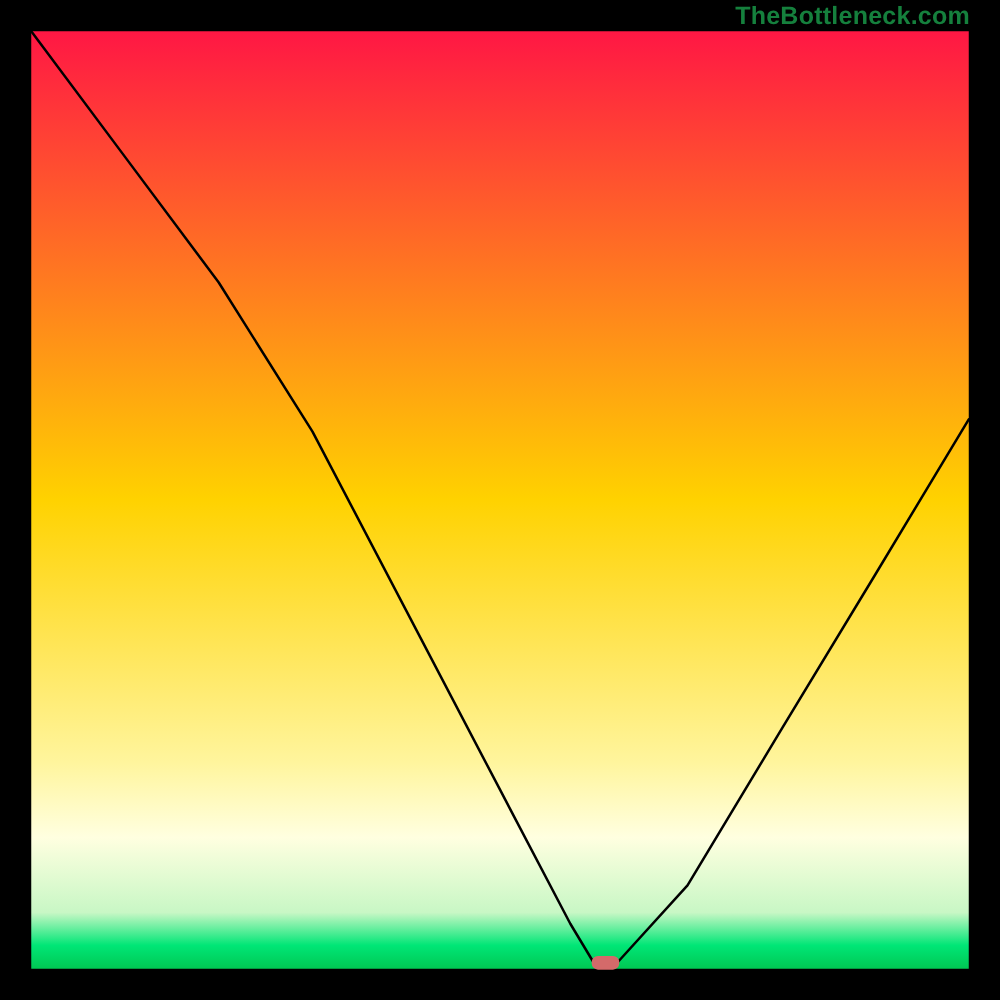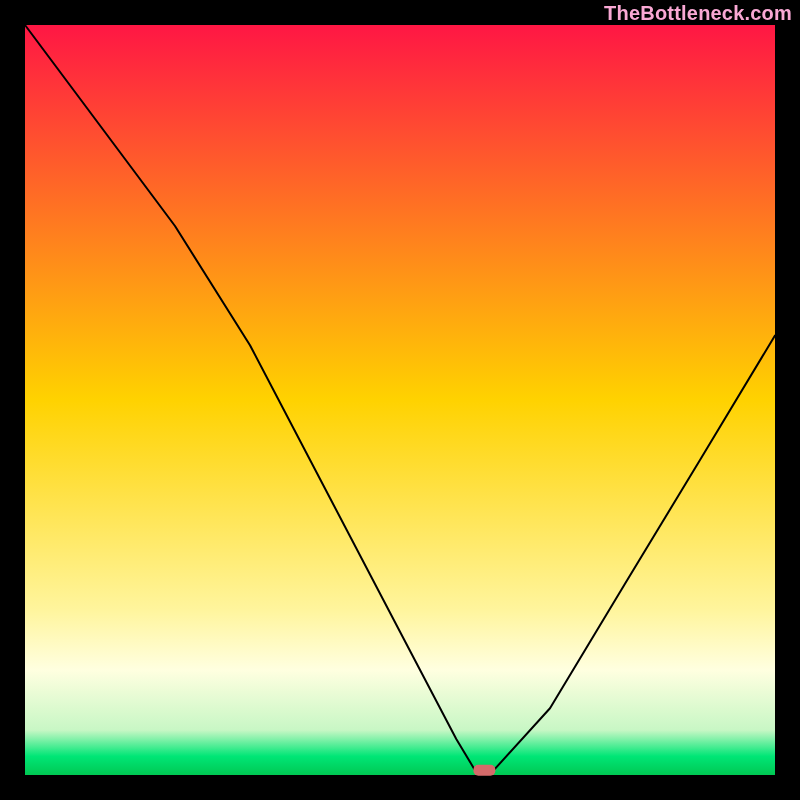--- a/index.html
+++ b/index.html
@@ -14,25 +14,25 @@
     position: relative;
     width: 800px;
     height: 800px;
   }
   svg {
     display: block;
   }
   .watermark {
     position: absolute;
     top: 2px;
-    right: 8px;
+    right: 24px;
     font-family: Arial, Helvetica, sans-serif;
     font-size: 20px;
     font-weight: 600;
-    color: #f9a8d4;
+    color: #15803d;
     letter-spacing: 0.2px;
     user-select: none;
   }
 </style>
 </head>
 <body>
 
 <div class="chart-container">
   <svg id="chart-svg" width="800" height="800" viewBox="0 0 800 800">
     <defs>

